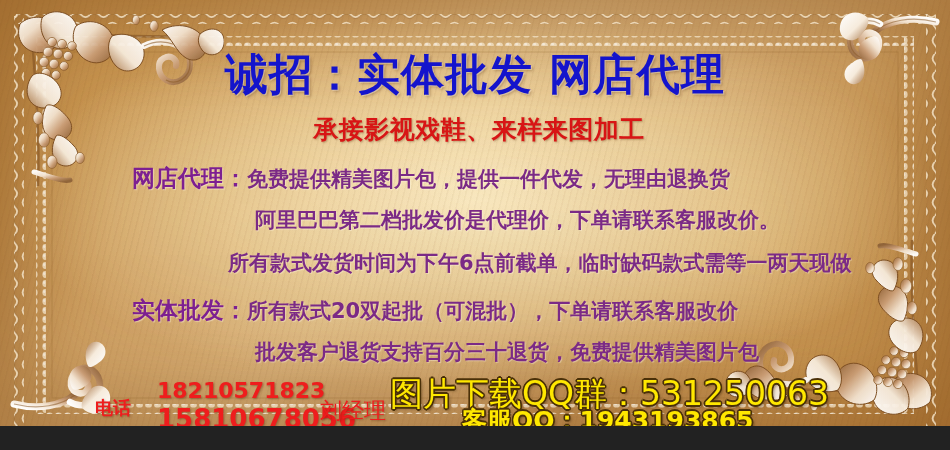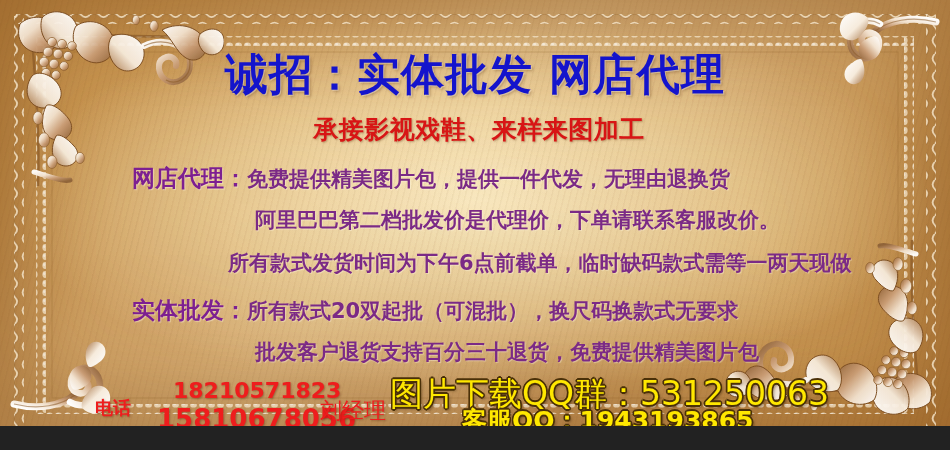--- a/index.html
+++ b/index.html
@@ -61,21 +61,21 @@
   .r1{left:132px;top:163px;}
   .r2{left:255px;top:206px;}
   .r3{left:228px;top:249px;}
   .r4{left:132px;top:295px;}
   .r5{left:255px;top:338px;}
 
   .phone-wrap{position:absolute;left:95px;top:378px;width:300px;height:60px;}
   .ph-label{position:absolute;left:0;top:18px;font-size:18px;font-weight:bold;color:#ee1d1d;
     text-shadow:1px 1px 2px rgba(90,35,10,.4);}
   .ph-n1{position:absolute;left:62px;top:0px;font-size:22px;font-weight:bold;color:#ee1d1d;
-    text-shadow:1px 1px 2px rgba(90,35,10,.4);margin-left:16px;}
+    text-shadow:1px 1px 2px rgba(90,35,10,.4);}
   .ph-n2{position:absolute;left:62px;top:26px;font-size:26px;font-weight:bold;color:#ee1d1d;
     text-shadow:1px 1px 2px rgba(90,35,10,.4);}
   .ph-name{position:absolute;left:225px;top:18px;font-size:22px;font-weight:normal;color:#ee1d1d;
     text-shadow:1px 1px 2px rgba(90,35,10,.4);}
 
   .qq1{left:390px;top:372px;font-size:33px;font-weight:normal;color:#ffe800;
     text-shadow:
       -1.6px 0 0 #4a3008, 1.6px 0 0 #4a3008, 0 -1.6px 0 #4a3008, 0 1.6px 0 #4a3008,
       -1.3px -1.3px 0 #4a3008, 1.3px -1.3px 0 #4a3008, -1.3px 1.3px 0 #4a3008, 1.3px 1.3px 0 #4a3008,
       2px 2px 3px rgba(40,22,0,.5);}
@@ -267,21 +267,21 @@
 
     <div class="line t-sub">承接影视戏鞋、来样来图加工</div>
 
     <div class="line r1">
       <span class="sec">网店代理：</span><span class="body">免费提供精美图片包，提供一件代发，无理由退换货</span>
     </div>
     <div class="line r2 body">阿里巴巴第二档批发价是代理价，下单请联系客服改价。</div>
     <div class="line r3 body">所有款式发货时间为下午6点前截单，临时缺码款式需等一两天现做</div>
 
     <div class="line r4">
-      <span class="sec">实体批发：</span><span class="body">所有款式20双起批（可混批），换尺码换款式无要求</span>
+      <span class="sec">实体批发：</span><span class="body">所有款式20双起批（可混批），下单请联系客服改价</span>
     </div>
     <div class="line r5 body">批发客户退货支持百分三十退货，免费提供精美图片包</div>
 
     <div class="phone-wrap">
       <span class="ph-label">电话</span>
       <span class="ph-n1">18210571823</span>
       <span class="ph-n2">15810678056</span>
       <span class="ph-name">刘经理</span>
     </div>
 

